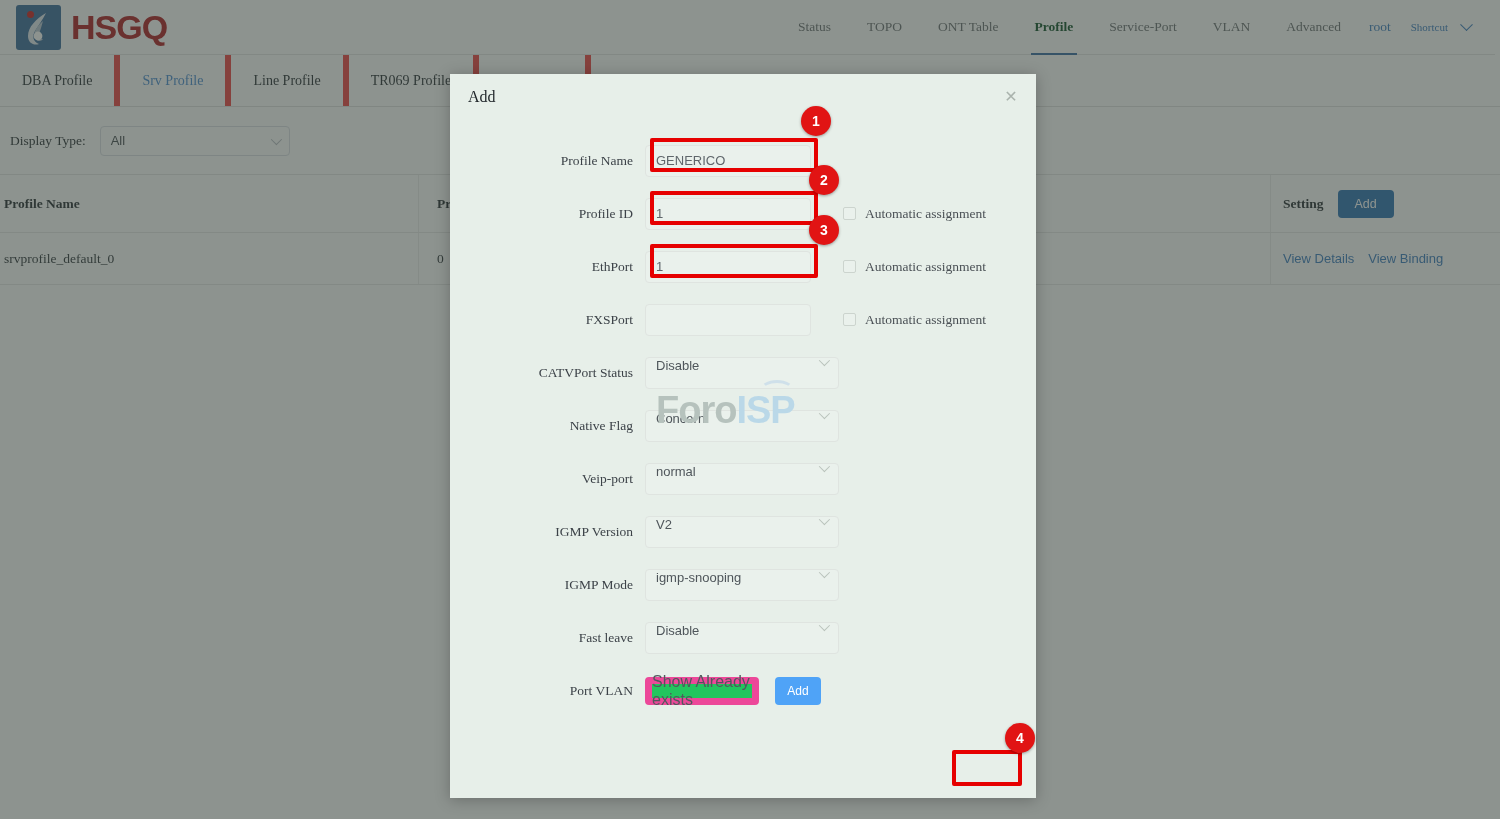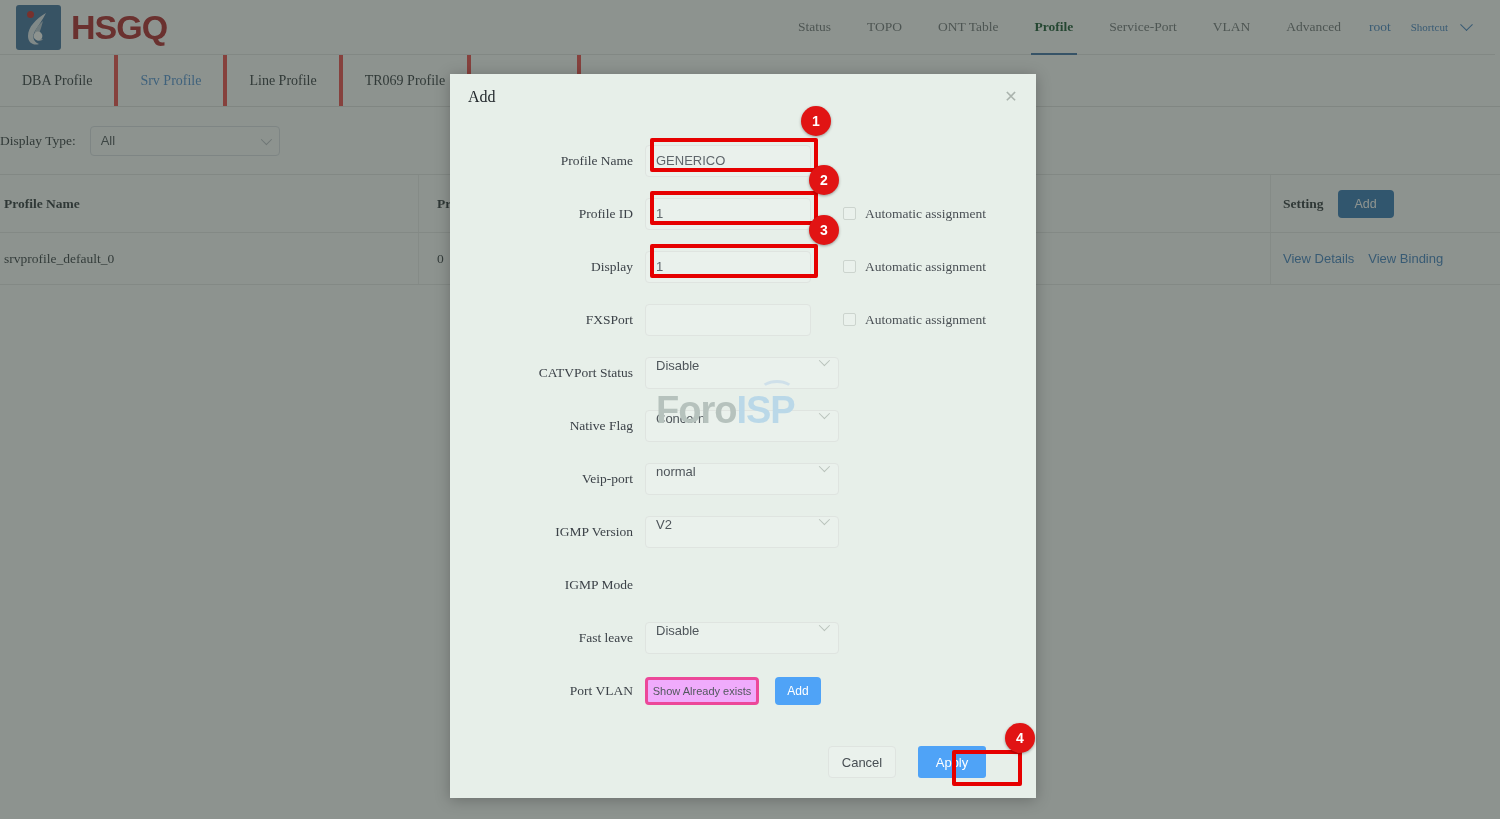--- a/index.html
+++ b/index.html
@@ -58,28 +58,28 @@
   }
   .chev-sm { width: 9px; height: 9px; border-right: 1.5px solid #3f7fc1;
     border-bottom: 1.5px solid #3f7fc1; transform: rotate(45deg) translate(-2px,-2px); }
 
   .tabbar {
     position: absolute; top: 55px; left: 0; width: 1500px; height: 52px;
     background: #fff; border-bottom: 1px solid #e2e2e2; display: flex; align-items: stretch;
   }
   .tabbar .tab {
     display: flex; align-items: center; padding: 0 22px; font-size: 14px;
-    color: #2d3338; border-right: 4px solid #ef4444; text-align: center;
+    color: #2d3338; border-right: 6px solid #ef4444; text-align: center;
   }
   .tabbar .tab.active { color: #4f8fd4; }
 
   .filterbar {
     position: absolute; top: 107px; left: 0; width: 1500px; height: 68px;
     background: #fff; border-bottom: 1px solid #e6e6e6;
-    display: flex; align-items: center; padding-left: 0; gap: 14px;
+    display: flex; align-items: center; padding-left: 10px; gap: 14px;
   }
   .filter-label { font-size: 13.5px; color: #2d3338; }
   .filter-select {
     width: 190px; height: 30px; border: 1px solid #dcdfe6; border-radius: 4px;
     background: #fff; display: flex; align-items: center; padding: 0 10px;
     font-size: 13px; color: #4a5055; font-family: "Liberation Sans", sans-serif;
     position: relative;
   }
   .sel-chev {
     position: absolute; right: 10px; width: 8px; height: 8px;
@@ -150,23 +150,23 @@
   .auto-wrap {
     display: flex; align-items: center; gap: 9px; margin-left: 32px;
   }
   .cb {
     width: 13px; height: 13px; border: 1px solid #ccd4ce; background: #eaf1ec;
     border-radius: 2px;
   }
   .auto-text { font-size: 13.5px; color: #4a5055; }
 
   .pv-btn {
-    width: 114px; height: 28px; border: 3px solid #ec4899; background: #f0abfc;
+    width: 114px; height: 28px; border: 7px solid #ec4899; background: #22c55e;
     border-radius: 4px; display: flex; align-items: center; justify-content: center;
-    font-size: 11px; color: #51585d; font-family: "Liberation Sans", sans-serif;
+    font-size: 16px; color: #51585d; font-family: "Liberation Sans", sans-serif;
   }
   .pv-add {
     width: 46px; height: 28px; background: #4fa3f7; border: none; border-radius: 4px;
     color: #fff; font-size: 12px; font-family: "Liberation Sans", sans-serif;
     display: flex; align-items: center; justify-content: center; margin-left: 16px;
   }
 
   .modal-ft {
     position: absolute; left: 0; right: 0; bottom: 0; height: 72px;
     display: flex; align-items: center; justify-content: flex-end;
@@ -312,21 +312,21 @@
         <div class="fctl">
           <div class="finput">1</div>
         </div>
         <div class="auto-wrap">
           <span class="cb"></span>
           <span class="auto-text">Automatic assignment</span>
         </div>
       </div>
 
       <div class="frow">
-        <div class="flabel">Display</div>
+        <div class="flabel">EthPort</div>
         <div class="fctl">
           <div class="finput">1</div>
         </div>
         <div class="auto-wrap">
           <span class="cb"></span>
           <span class="auto-text">Automatic assignment</span>
         </div>
       </div>
 
       <div class="frow">
@@ -367,42 +367,42 @@
       <div class="frow">
         <div class="flabel">IGMP Version</div>
         <div class="fselect">
           <span>V2</span>
           <span class="sel-chev"></span>
         </div>
       </div>
 
       <div class="frow">
         <div class="flabel">IGMP Mode</div>
+        <div class="fselect">
+          <span>igmp-snooping</span>
+          <span class="sel-chev"></span>
+        </div>
       </div>
 
       <div class="frow">
         <div class="flabel">Fast leave</div>
         <div class="fselect">
           <span>Disable</span>
           <span class="sel-chev"></span>
         </div>
       </div>
 
       <div class="frow">
         <div class="flabel">Port VLAN</div>
         <div class="pv-btn">Show Already exists</div>
         <div class="pv-add">Add</div>
       </div>
 
     </div>
 
-    <div class="modal-ft">
-      <div class="btn-cancel">Cancel</div>
-      <div class="btn-apply">Apply</div>
-    </div>
   </div>
 
   <div id="watermark">
     <span class="wm-text wm-a">Foro</span><span class="wm-text wm-b">ISP</span>
     <span class="wm-arc"></span>
   </div>
 
   <div class="hl-box" style="left:650px; top:138px; width:168px; height:34px;"></div>
   <div class="hl-box" style="left:650px; top:191px; width:168px; height:34px;"></div>
   <div class="hl-box" style="left:650px; top:244px; width:168px; height:34px;"></div>

